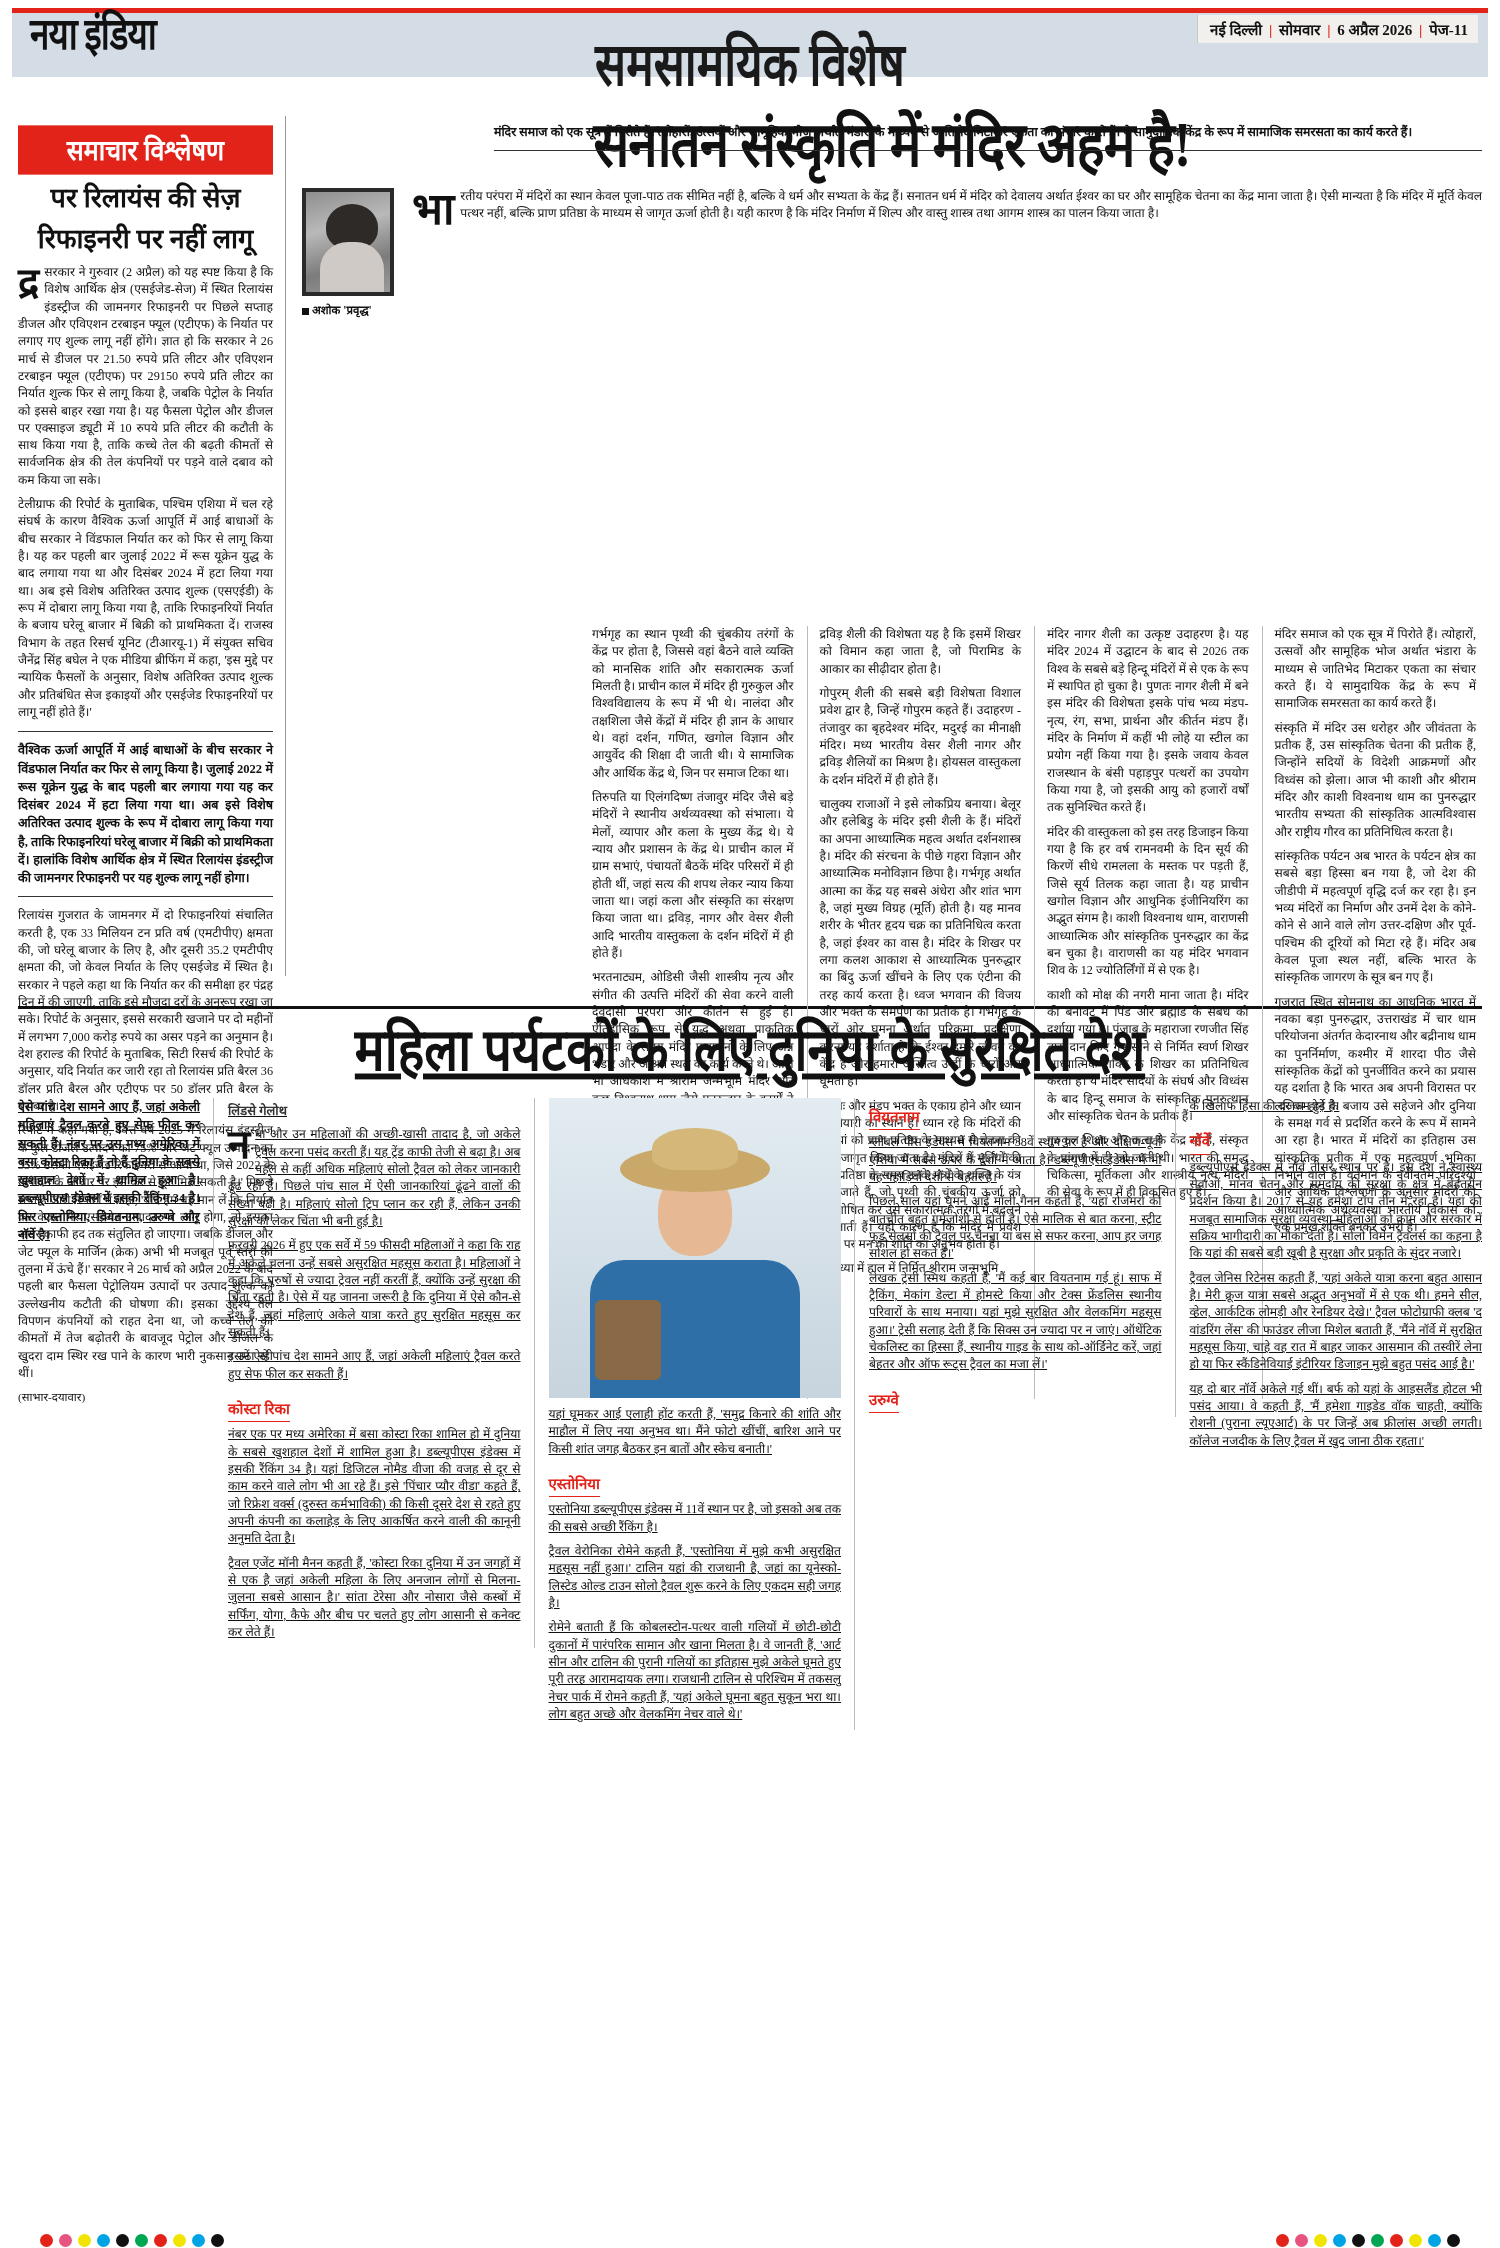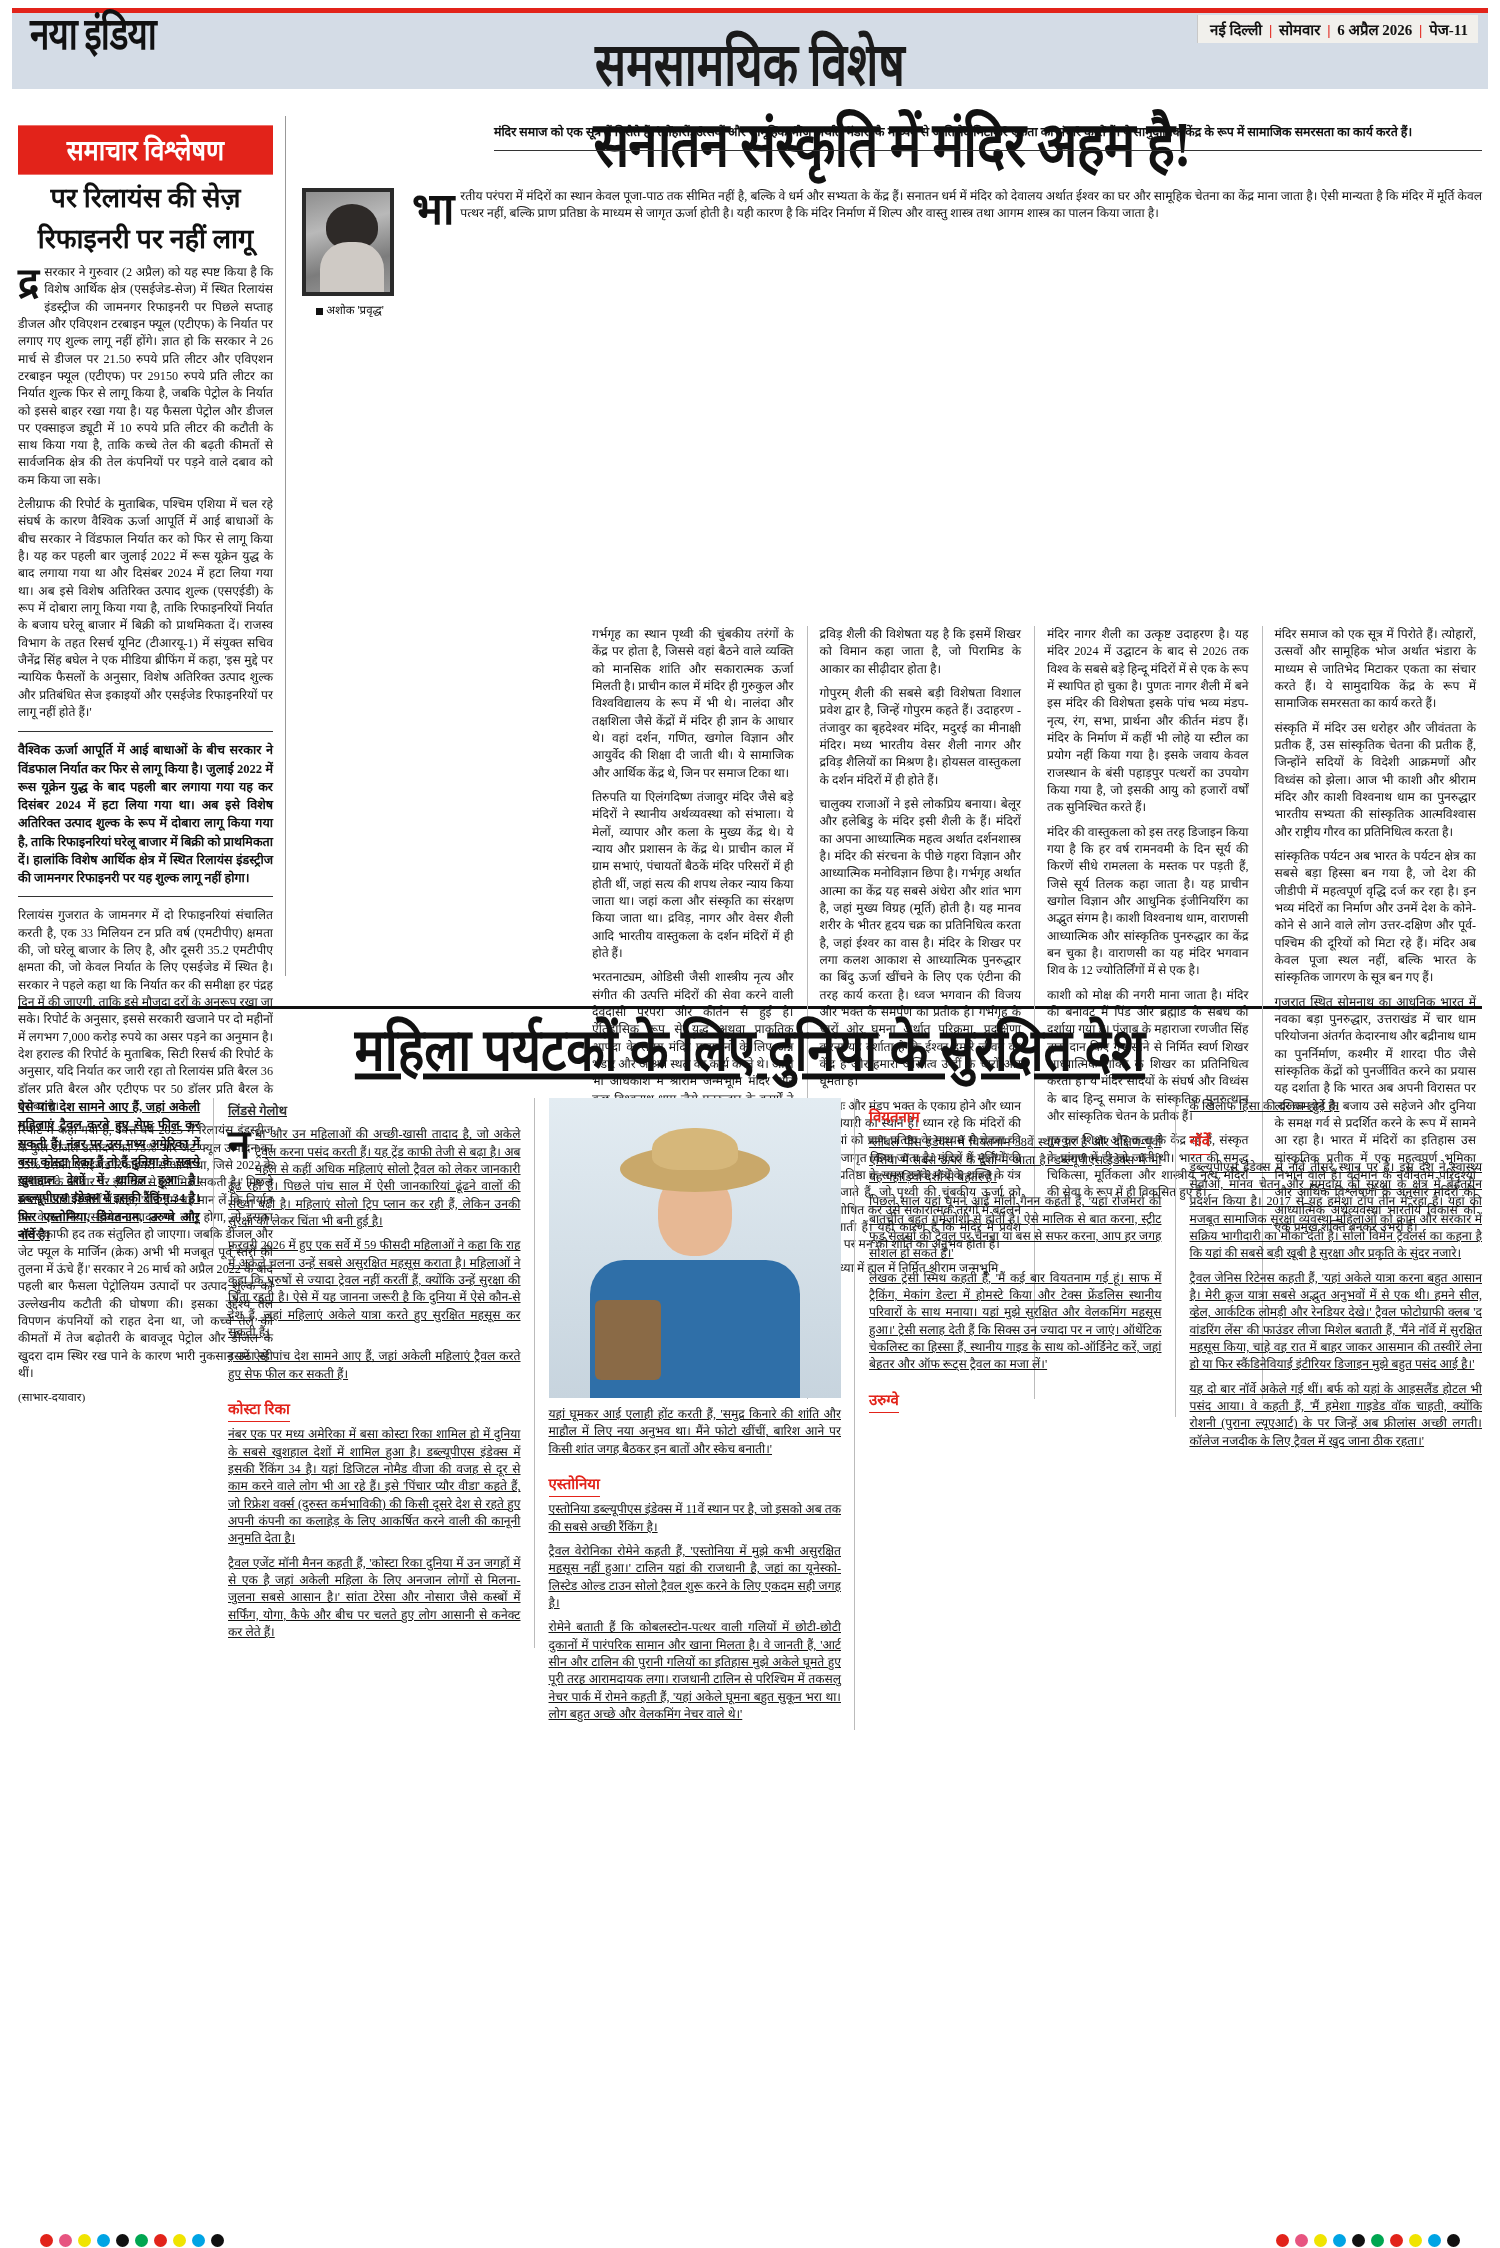--- a/index.html
+++ b/index.html
@@ -9,21 +9,21 @@
     font-family:"Liberation Serif", serif;
     color:#111;
     position:relative;
     overflow:hidden;
   }
   .page { width:1500px; height:2248px; position:relative; padding:0 12px; }
 
   
   .masthead { position:relative; height:92px; }
   .red-rule { height:5px; background:#e2231a; margin:8px 0 0 0; }
-  .masthead-band { background:#d4dce6; height:76px; position:relative; }
+  .masthead-band { background:#d4dce6; height:64px; position:relative; }
   .logo {
     position:absolute; left:18px; top:-4px;
     font-family:"Liberation Serif", serif;
     font-weight:bold; font-size:35px; color:#111;
     letter-spacing:-1px;
     transform:scaleY(1.25);
   }
   .datebar {
     position:absolute; right:10px; top:2px;
     background:#f1f0ec;
@@ -91,21 +91,21 @@
   }
   .author-photo::before{
     content:""; position:absolute; left:20px; top:12px; width:52px; height:46px;
     background:#2e2a28; border-radius:50% 50% 44% 44%;
   }
   .author-photo::after{
     content:""; position:absolute; left:14px; top:50px; width:64px; height:62px;
     background:#cfcac5; border-radius:44% 44% 18% 18%;
   }
   .author-name {
-    margin-top:6px; font-size:11.5px; font-weight:normal; text-align:center;
+    margin-top:6px; font-size:11.5px; font-weight:bold; text-align:left;
     white-space:nowrap;
   }
   .author-name .sq {
     display:inline-block; width:7px; height:7px; background:#111; margin-right:3px;
     vertical-align:middle;
   }
   .lede-col { flex:1; font-size:12.2px; line-height:1.42; text-align:justify; }
   .lede-col .bigcap {
     float:left; font-size:44px; font-weight:bold; line-height:0.8;
     padding:4px 6px 0 0;

